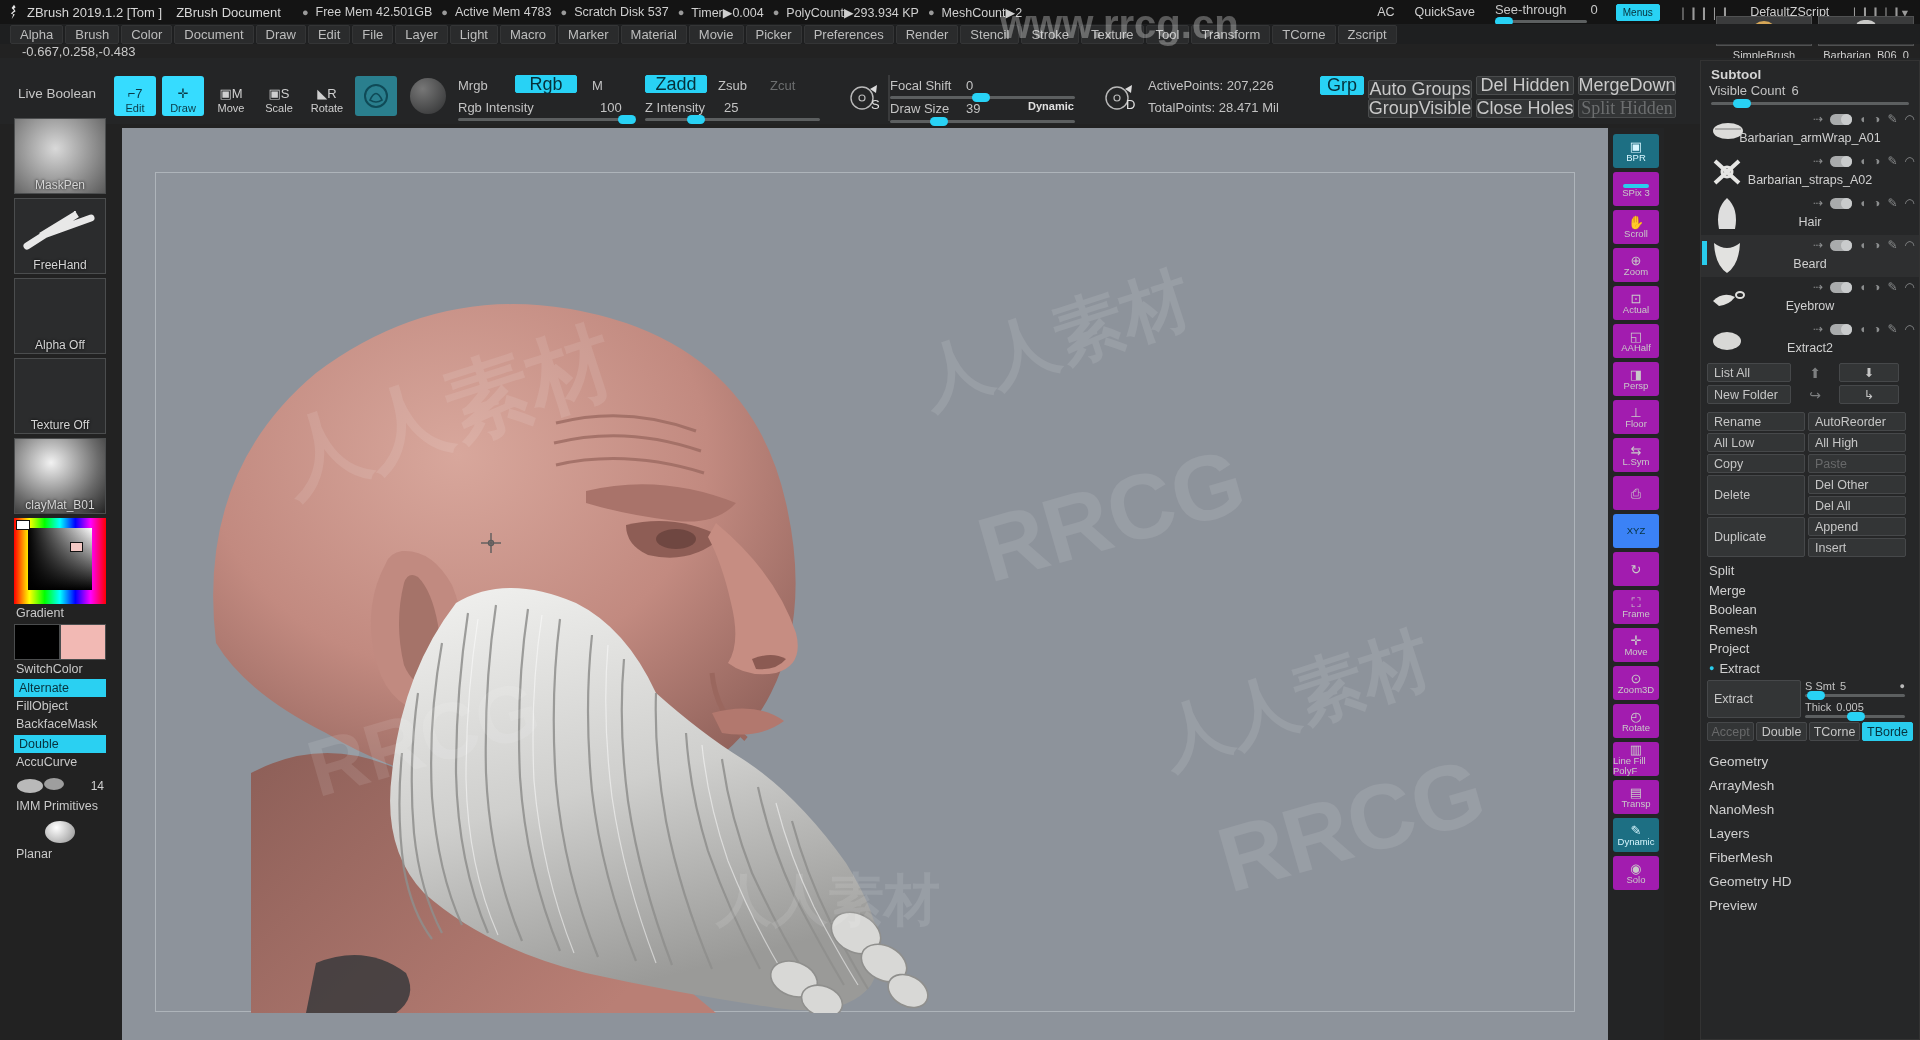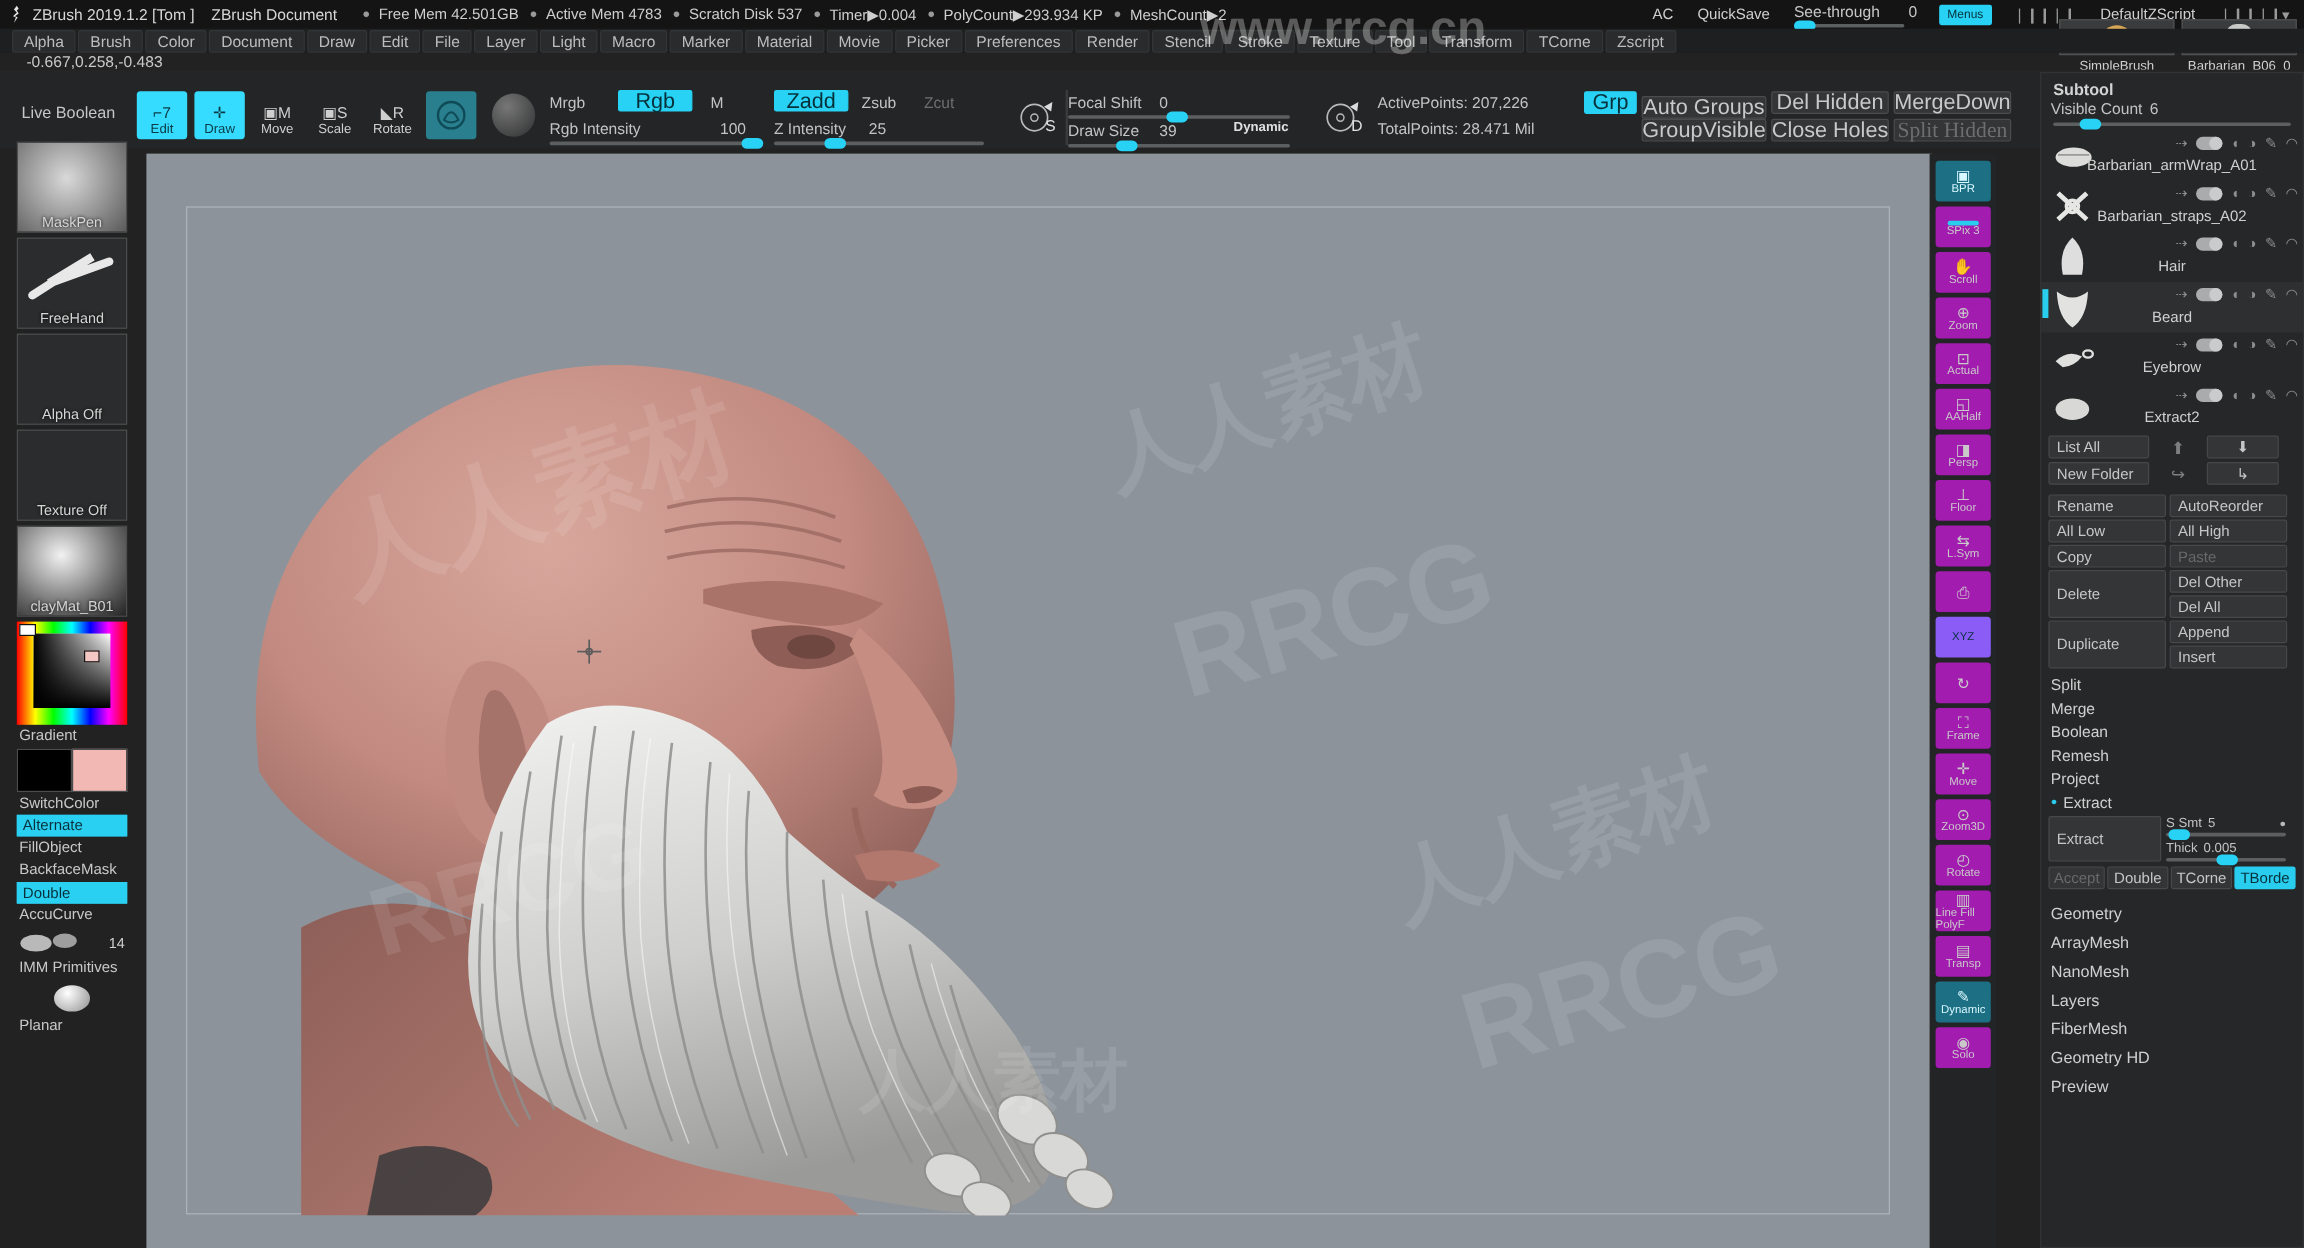--- a/index.html
+++ b/index.html
@@ -58,21 +58,21 @@
 
   
   #rstrip{ position:absolute; left:1608px; top:128px; width:56px; height:912px;
         background:#232425; display:flex; flex-direction:column; align-items:center;
         padding-top:6px; gap:4px;}
   .rbtn{ width:46px; height:34px; background:#a21caf; border-radius:3px; color:#c9c9c9;
         display:flex; flex-direction:column; align-items:center; justify-content:center;
         font-size:9.5px; line-height:10px;}
   .rbtn .g{ font-size:13px; line-height:13px; }
   .rbtn.on{ background:#1d6f83; color:#d8f7ff;}
-  .rbtn.cyan{ background:#8b5cf6; color:#07323d; }
+  .rbtn.cyan{ background:#3b82f6; color:#07323d; }
 
   
   #rpanel{ position:absolute; left:1700px; top:60px; width:220px; height:980px;
         background:#262728; border:1px solid #333; }
   .sec{ font-size:13.5px; color:#d4d4d4; }
   .subrow{ position:relative; height:42px; }
   .subthumb{ position:absolute; left:8px; top:2px; width:38px; height:36px; }
   .subname{ position:absolute; left:0; right:0; top:22px; text-align:center;
         font-size:12.5px; color:#d0d0d0; }
   .eyerow{ position:absolute; right:4px; top:3px; display:flex; gap:7px; align-items:center; }

